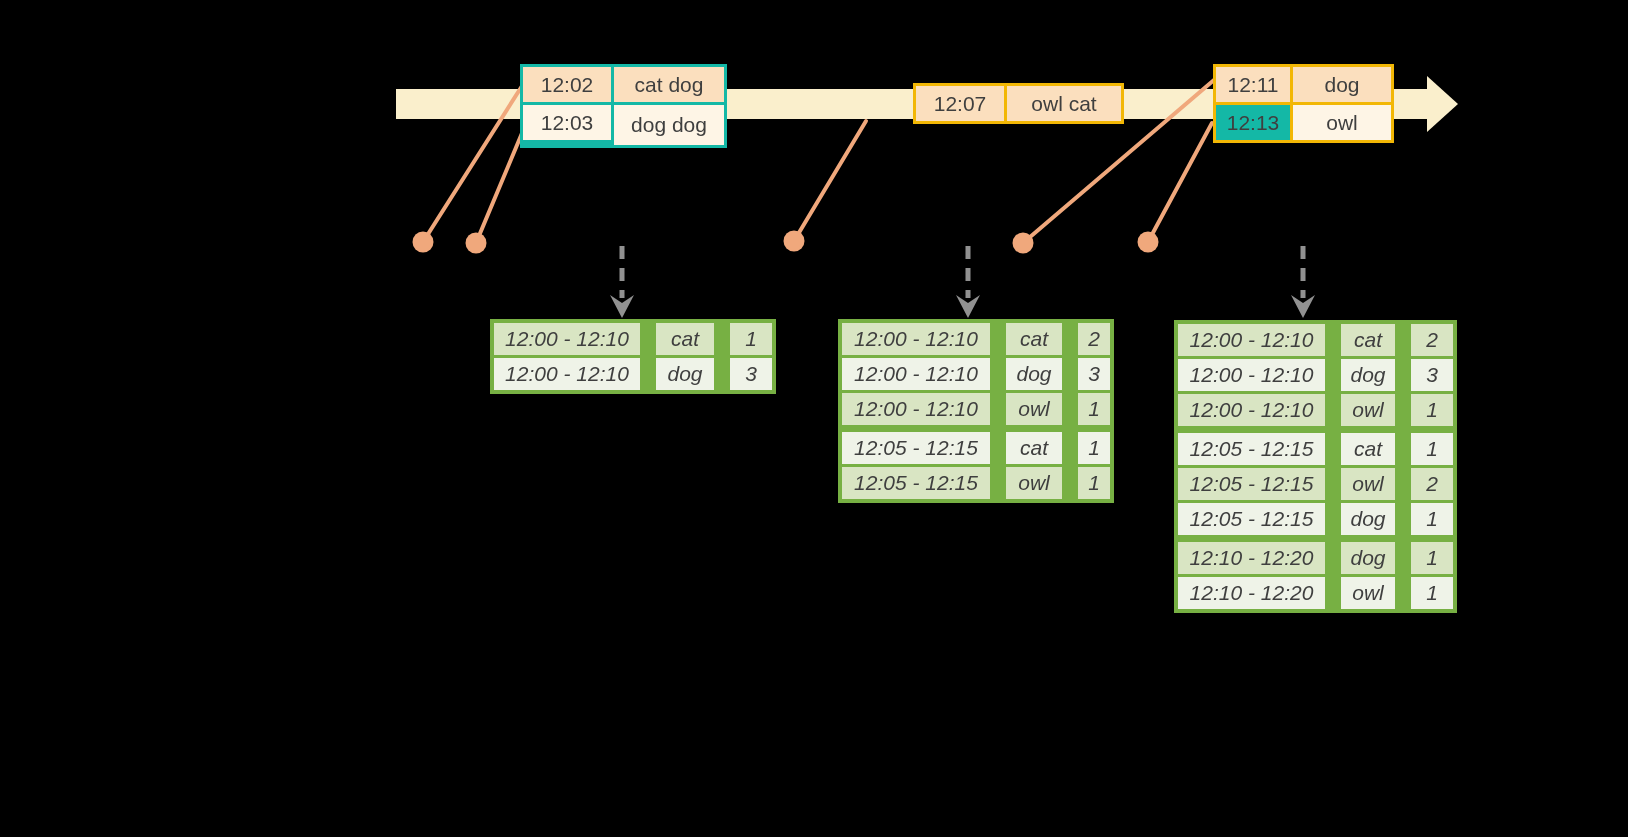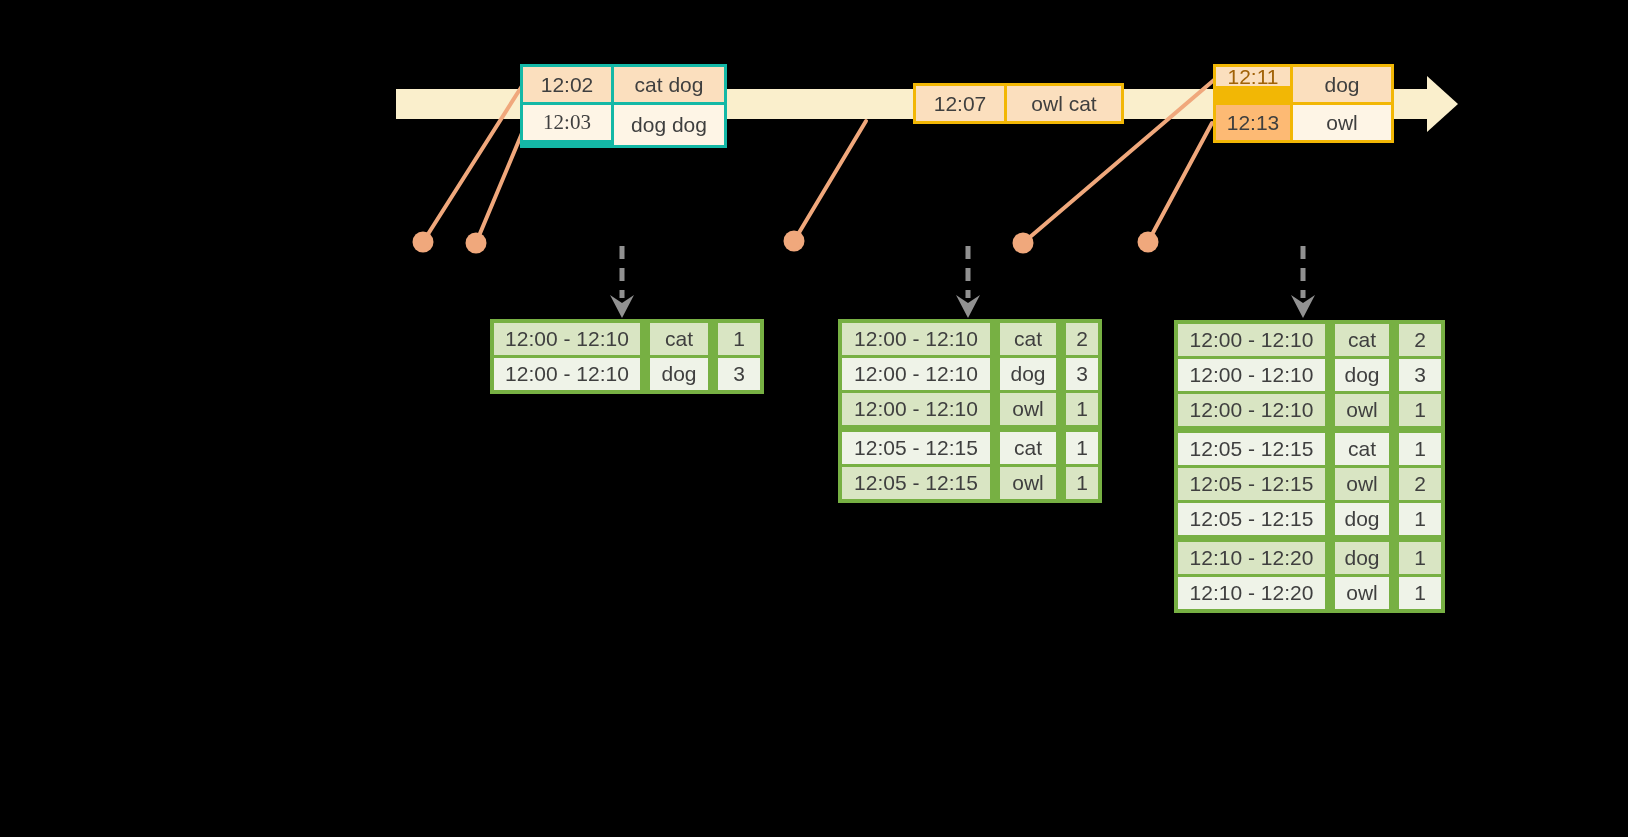--- a/index.html
+++ b/index.html
@@ -10,21 +10,21 @@
   }
   .band { position: absolute; }
   svg.overlay { position: absolute; left: 0; top: 0; }
 
   .etable { position: absolute; display: flex; flex-direction: column; gap: 3px; padding: 3px; box-sizing: border-box; }
   .erow   { display: flex; gap: 3px; }
   .ecell  { display: flex; align-items: center; justify-content: center; font-size: 21px; }
 
   .gtable { position: absolute; display: flex; flex-direction: column; gap: 7px; padding: 4px; box-sizing: border-box; }
   .ggroup { display: flex; flex-direction: column; gap: 3px; }
-  .grow   { display: flex; gap: 10px; }
+  .grow   { display: flex; gap: 16px; font-style: italic; }
   .gcell  { display: flex; align-items: center; justify-content: center; font-size: 21px; }
 </style>
 </head>
 <body>
 
 <div class="stage">
   <div class="band" id="timeline-band" style="left: 396px; top: 89px; width: 1031px; height: 30px; background: rgb(250, 239, 204);"></div>
   <svg class="overlay" id="overlay" width="1628" height="837">
       <polygon points="1427,76 1458,104 1427,132" fill="#FAEFCC"></polygon>
       <line x1="522" y1="86" x2="423" y2="242" stroke="#F0A87C" stroke-width="4" stroke-linecap="round"></line>
@@ -44,37 +44,37 @@
       <line x1="1303" y1="246" x2="1303" y2="298" stroke="#919191" stroke-width="5" stroke-dasharray="13 9"></line>
       <polygon points="1291,295 1303,318 1315,295 1303,303" fill="#919191"></polygon>
     </svg>
   <div id="events">
       <div class="etable" style="left: 520px; top: 64px; background: #14b8a6;">
         <div class="erow">
           <div class="ecell" style="width: 88px; height: 35px; background: rgb(251, 223, 190); color: rgb(63, 63, 63);">12:02</div>
           <div class="ecell" style="width: 110px; height: 35px; background: rgb(251, 223, 190); color: rgb(63, 63, 63);">cat dog</div>
         </div>
         <div class="erow">
-          <div class="ecell" style="width: 88px; height: 35px; background: rgb(254, 245, 230); color: rgb(63, 63, 63); font-family: Liberation Serif, serif;">12:03</div>
+          <div class="ecell" style="width: 88px; height: 35px; background: rgb(254, 245, 230); color: rgb(63, 63, 63);">12:03</div>
           <div class="ecell" style="width: 110px; height: 40px; background: rgb(254, 245, 230); color: rgb(63, 63, 63);">dog dog</div>
         </div>
       </div>
       <div class="etable" style="left: 866px; top: 83px; background: rgb(242, 183, 5); margin-left: 47px;">
         <div class="erow">
           <div class="ecell" style="width: 88px; height: 35px; background: rgb(251, 223, 190); color: rgb(63, 63, 63);">12:07</div>
           <div class="ecell" style="width: 114px; height: 35px; background: rgb(251, 223, 190); color: rgb(63, 63, 63);">owl cat</div>
         </div>
       </div>
       <div class="etable" style="left: 1213px; top: 64px; background: rgb(242, 183, 5);">
         <div class="erow">
-          <div class="ecell" style="width: 74px; height: 19px; background: rgb(251, 223, 190); color: #a16207;">12:11</div>
+          <div class="ecell" style="width: 74px; height: 35px; background: rgb(251, 223, 190); color: #404040;">12:11</div>
           <div class="ecell" style="width: 98px; height: 35px; background: rgb(251, 223, 190); color: rgb(63, 63, 63);">dog</div>
         </div>
         <div class="erow">
-          <div class="ecell" style="width: 74px; height: 35px; background: #fdba74; color: rgb(63, 63, 63);">12:13</div>
+          <div class="ecell" style="width: 74px; height: 35px; background: #14b8a6; color: rgb(63, 63, 63);">12:13</div>
           <div class="ecell" style="width: 98px; height: 35px; background: rgb(254, 245, 230); color: rgb(63, 63, 63);">owl</div>
         </div>
       </div>
     </div>
   <div id="results">
       <div class="gtable" style="left: 490px; top: 319px; background: rgb(119, 176, 67);">
         <div class="ggroup">
           <div class="grow">
             <div class="gcell" style="width: 146px; height: 32px; background: rgb(217, 229, 195); color: rgb(63, 63, 63);">12:00 - 12:10</div>
             <div class="gcell" style="width: 58px; height: 32px; background: rgb(217, 229, 195); color: rgb(63, 63, 63);">cat</div>

